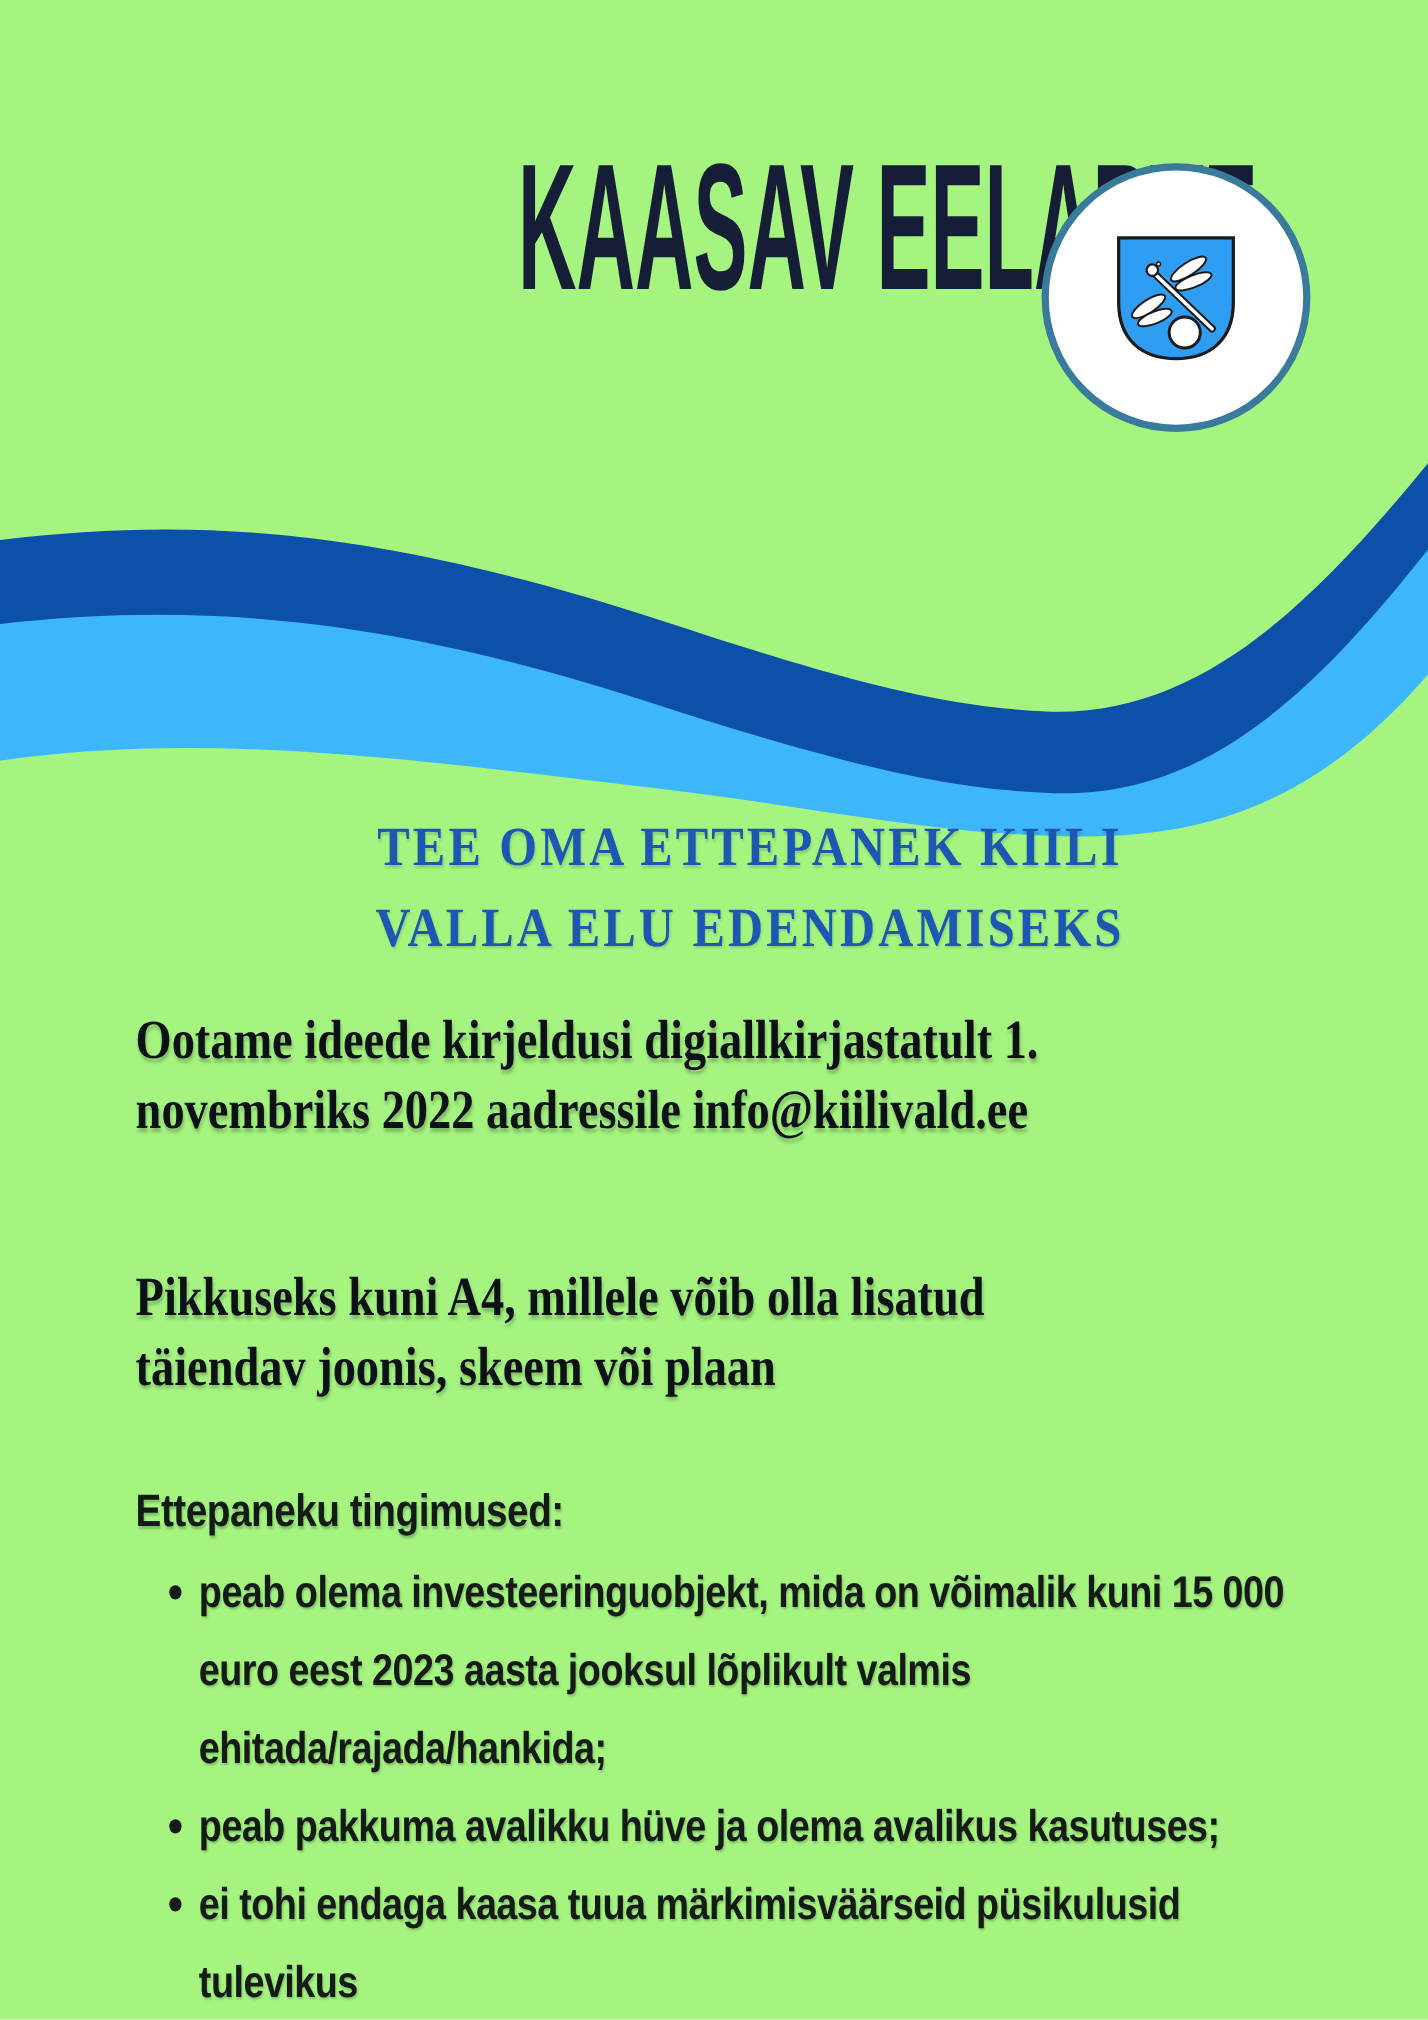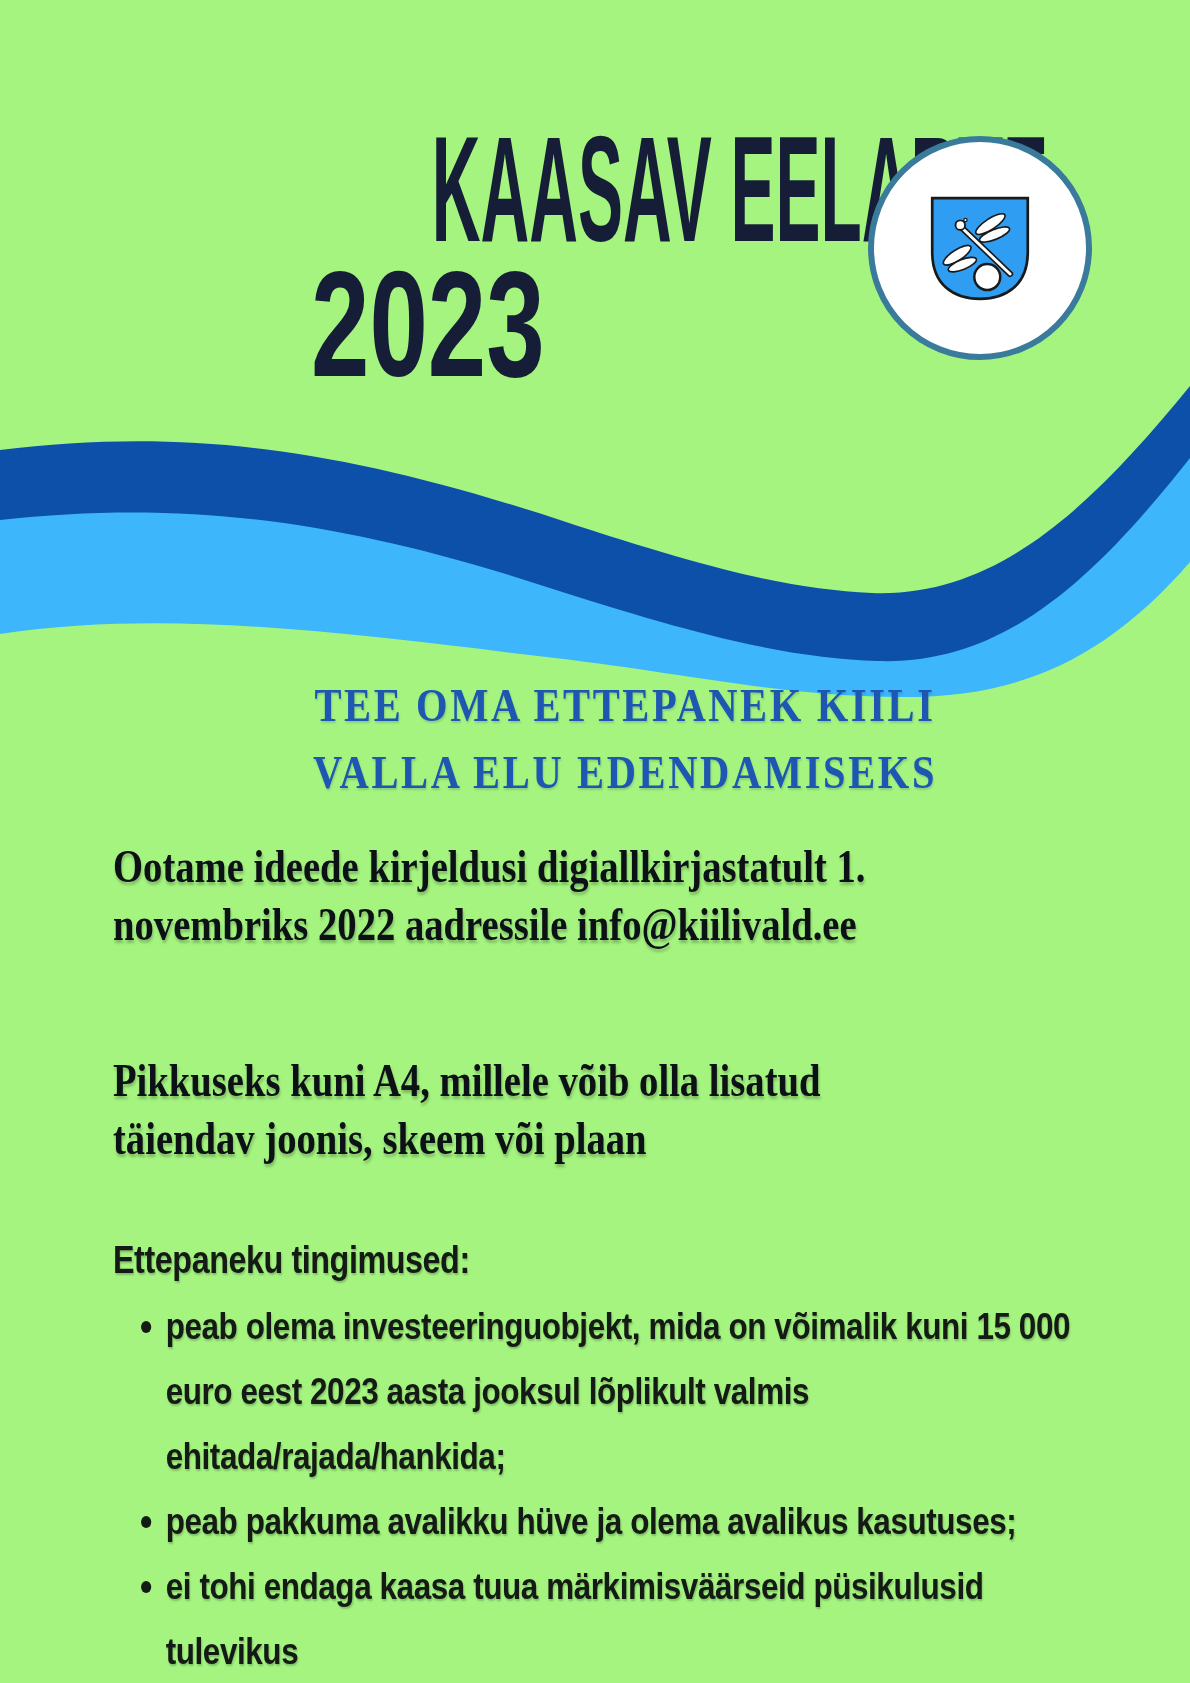--- a/index.html
+++ b/index.html
@@ -101,21 +101,20 @@
          C 718 572, 792 589, 872 593
          C 1000 598, 1095 502, 1190 386
          L 1190 458
          C 1095 578, 1005 665, 878 661
          C 795 658, 715 641, 556 590
          C 338 518, 180 500, 0 520 Z"></path>
   </svg>
 
   <div class="title-block">
     <div><span class="title-line l1">KAASAV EELARVE</span></div>
-    <div><span class="title-line l2">2023</span></div>
   </div>
 
   <div class="logo-circle">
     <svg width="104" height="108" viewBox="0 0 100 104" aria-hidden="true">
 
       <path d="M4 4 H96 V56 C96 87 76 101 50 101 C24 101 4 87 4 56 Z" fill="#2f9ef2" stroke="#1a1a1a" stroke-width="2.6"></path>
 
       <g fill="#ffffff" stroke="#1a1a1a" stroke-width="1.6">
         <ellipse cx="60" cy="29" rx="16.5" ry="5.2" transform="rotate(-33 60 29)"></ellipse>
         <ellipse cx="64" cy="39" rx="15.5" ry="4.8" transform="rotate(-22 64 39)"></ellipse>

